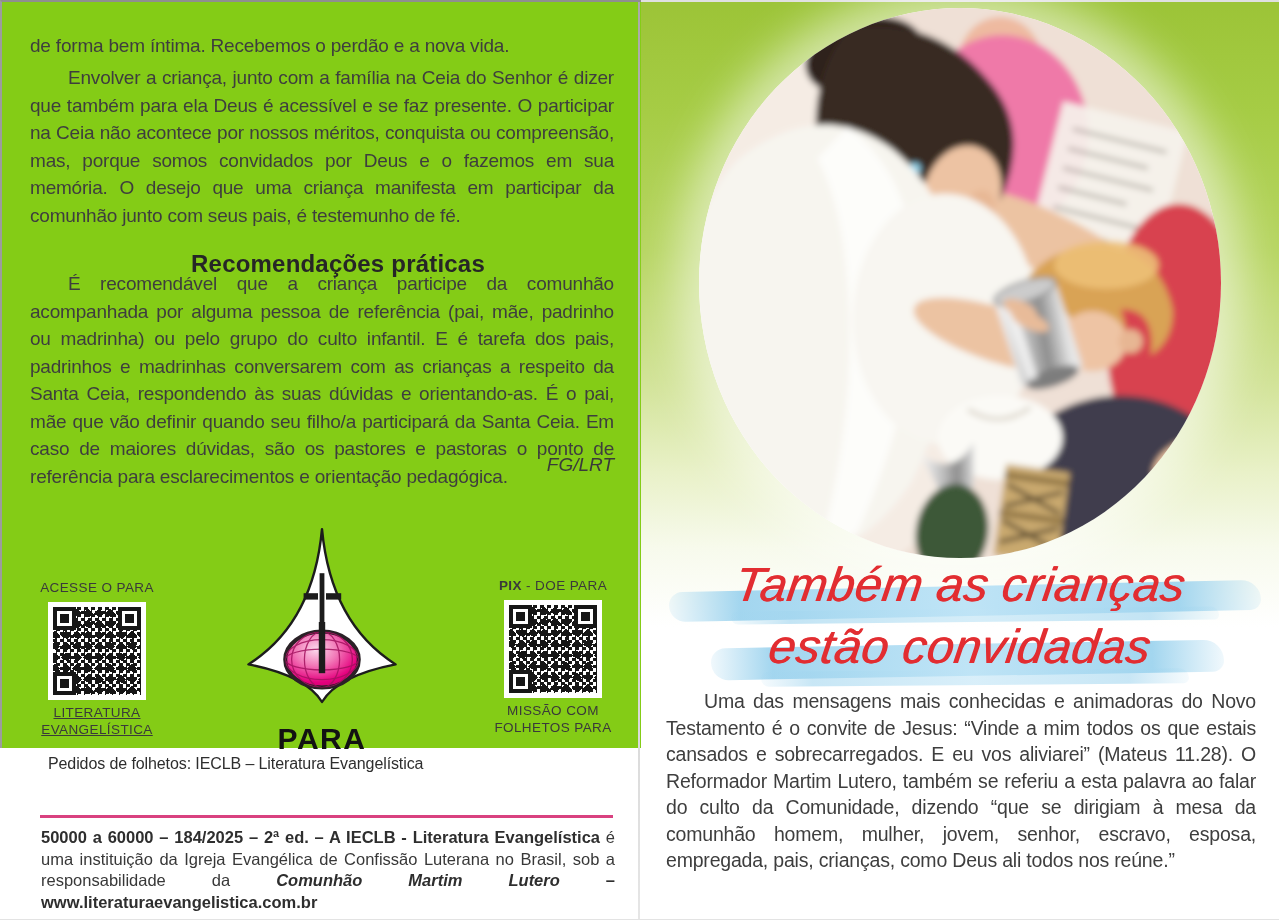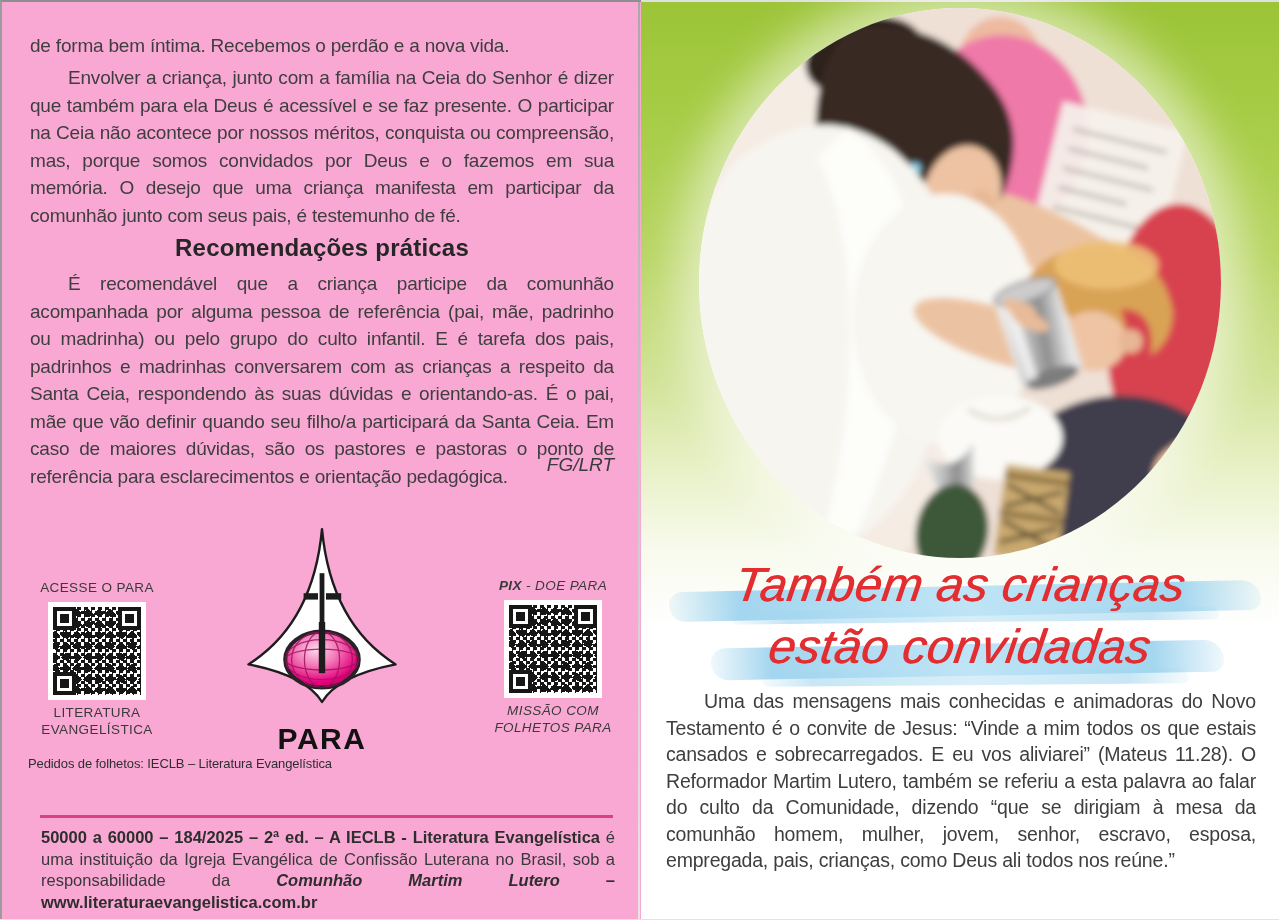--- a/index.html
+++ b/index.html
@@ -3,21 +3,21 @@
 <meta charset="utf-8">
 <style>
   html,body{margin:0;padding:0;background:#fff;}
   .sheet{
     position:relative;width:1279px;height:920px;overflow:hidden;background:#ffffff;
     font-family:"Liberation Sans","DejaVu Sans",sans-serif;color:#3f3f3f;
     border-bottom:1px solid #e3e3e3;box-sizing:border-box;
   }
   
   .page-left{
-    position:absolute;left:0;top:0;width:641px;height:920px;background:#f9a8d4;
+    position:absolute;left:0;top:0;width:641px;height:748px;background:#84cc16;
     border-top:2px solid #8f8f8f;border-left:2px solid #9c9c9c;box-sizing:border-box;
   }
   .fold-line{position:absolute;right:1px;top:0;width:2px;height:920px;background:linear-gradient(#a9a9a9,#cfcfcf 60%,#e6e6e6);}
   .col{position:absolute;left:28px;width:584px;}
   .bodytext{
     font-size:19px;line-height:27.5px;text-align:justify;letter-spacing:-0.2px;color:#3e3e3e;
   }
   .indent{text-indent:38px;}
   .sec-heading{
     position:absolute;left:28px;width:584px;text-align:center;
@@ -34,21 +34,21 @@
     background-image:
       conic-gradient(from 45deg,#161616 0 21%,transparent 0 52%,#161616 0 74%,transparent 0),
       conic-gradient(#161616 0 25%,#ffffff 0 50%,#161616 0 75%,#ffffff 0);
     background-size:11px 11px,7px 7px;background-position:2px 1px,0 0;
   }
   .fp{position:absolute;width:23px;height:23px;border:4px solid #161616;background:#fff;box-sizing:border-box;}
   .fp::after{content:"";position:absolute;inset:3px;background:#161616;}
   .fp.tl{top:0;left:0}.fp.tr{top:0;right:0}.fp.bl{bottom:0;left:0}
   .logo-block{position:absolute;left:240px;top:524px;width:160px;text-align:center;}
   .logo-wordmark{font-size:30px;font-weight:bold;color:#121212;letter-spacing:1.5px;margin-top:0px;}
-  .orders{position:absolute;left:26px;top:748px;width:575px;font-size:13px;line-height:28px;color:#2e2e2e;letter-spacing:-0.1px;}
+  .orders{position:absolute;left:46px;top:748px;width:575px;font-size:16px;line-height:28px;color:#2e2e2e;letter-spacing:-0.1px;}
   .rule-pink{position:absolute;left:38px;top:813px;width:573px;height:3px;background:#d94180;}
   .imprint{position:absolute;left:38px;top:824px;width:574px;font-size:16.5px;line-height:21.5px;text-align:justify;color:#383838;}
   .imprint b{color:#2e2e2e;}
   
   .page-right{
     position:absolute;left:641px;top:0;width:638px;height:920px;
     background:linear-gradient(to bottom,#9cc437 0px,#a6cc45 110px,#b7d562 250px,#d2e398 380px,#e9f1c8 470px,#f7faec 545px,#ffffff 625px,#ffffff 100%);
     border-top:2px solid rgba(0,0,0,0.12);box-sizing:border-box;
   }
   .photo-oval{
@@ -78,36 +78,36 @@
 
 <div class="sheet">
 
   <div class="page-left">
     <div class="fold-line"></div>
 
     <p class="col bodytext" style="top:30px;margin:0;">de forma bem íntima. Recebemos o perdão e a nova vida.</p>
 
     <p class="col bodytext indent" style="top:62px;margin:0;">Envolver a criança, junto com a família na Ceia do Senhor é dizer que também para ela Deus é acessível e se faz presente. O participar na Ceia não acontece por nossos méritos, conquista ou compreensão, mas, porque somos convidados por Deus e o fazemos em sua memória. O desejo que uma criança manifesta em participar da comunhão junto com seus pais, é testemunho de fé.</p>
 
-    <h2 class="sec-heading" style="top:232px;margin:0;">Recomendações práticas</h2>
+    <h2 class="sec-heading" style="top:232px;margin:16px;">Recomendações práticas</h2>
 
     <p class="col bodytext indent" style="top:268px;margin:0;">É recomendável que a criança participe da comunhão acompanhada por alguma pessoa de referência (pai, mãe, padrinho ou madrinha) ou pelo grupo do culto infantil. E é tarefa dos pais, padrinhos e madrinhas conversarem com as crianças a respeito da Santa Ceia, respondendo às suas dúvidas e orientando-as. É o pai, mãe que vão definir quando seu filho/a participará da Santa Ceia. Em caso de maiores dúvidas, são os pastores e pastoras o ponto de referência para esclarecimentos e orientação pedagógica.</p>
 
     <div class="signature" style="top:452px;">FG/LRT</div>
 
     <div class="qr-block" style="left:26px;top:578px;width:138px;">
       <div class="qr-top-label">ACESSE O PARA</div>
       <div class="qr">
         <div class="qr-px">
           <i class="fp tl"></i>
           <i class="fp tr"></i>
           <i class="fp bl"></i>
         </div>
       </div>
-      <div class="qr-bottom-label" style="width:120px;margin-left:auto;margin-right:auto;">LITERATURA EVANGELÍSTICA</div>
+      <div class="qr-bottom-label" style="width:120px;margin-left:auto;margin-right:auto;text-decoration:underline;">LITERATURA EVANGELÍSTICA</div>
     </div>
 
     <div class="logo-block">
       <svg width="160" height="192" viewBox="0 0 200 240">
         <defs>
           <radialGradient id="gp" cx="42%" cy="32%" r="75%">
             <stop offset="0%" stop-color="#fcd9ec"></stop>
             <stop offset="38%" stop-color="#f27ab8"></stop>
             <stop offset="78%" stop-color="#e5007e"></stop>
             <stop offset="100%" stop-color="#c10066"></stop>
@@ -127,21 +127,21 @@
           <ellipse cx="100" cy="167" rx="22" ry="35"></ellipse>
           <ellipse cx="100" cy="167" rx="38" ry="35"></ellipse>
           <ellipse cx="100" cy="167" rx="46" ry="13"></ellipse>
           <ellipse cx="100" cy="167" rx="46" ry="25"></ellipse>
         </g>
         <rect x="96" y="120" width="8" height="64" fill="#1c1c1c"></rect>
       </svg>
       <div class="logo-wordmark">PARA</div>
     </div>
 
-    <div class="qr-block" style="left:488px;top:576px;width:126px;font-style:italic;">
+    <div class="qr-block" style="left:488px;top:576px;width:126px;">
       <div class="qr-top-label"><b>PIX</b><span> - DOE PARA</span></div>
       <div class="qr">
         <div class="qr-px">
           <i class="fp tl"></i>
           <i class="fp tr"></i>
           <i class="fp bl"></i>
         </div>
       </div>
       <div class="qr-bottom-label" style="width:126px;margin-left:auto;margin-right:auto;">MISSÃO COM FOLHETOS PARA</div>
     </div>

